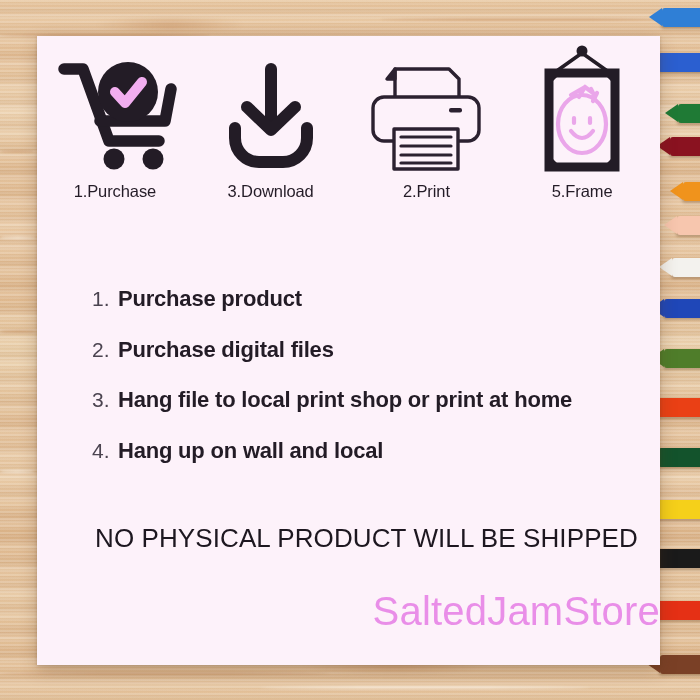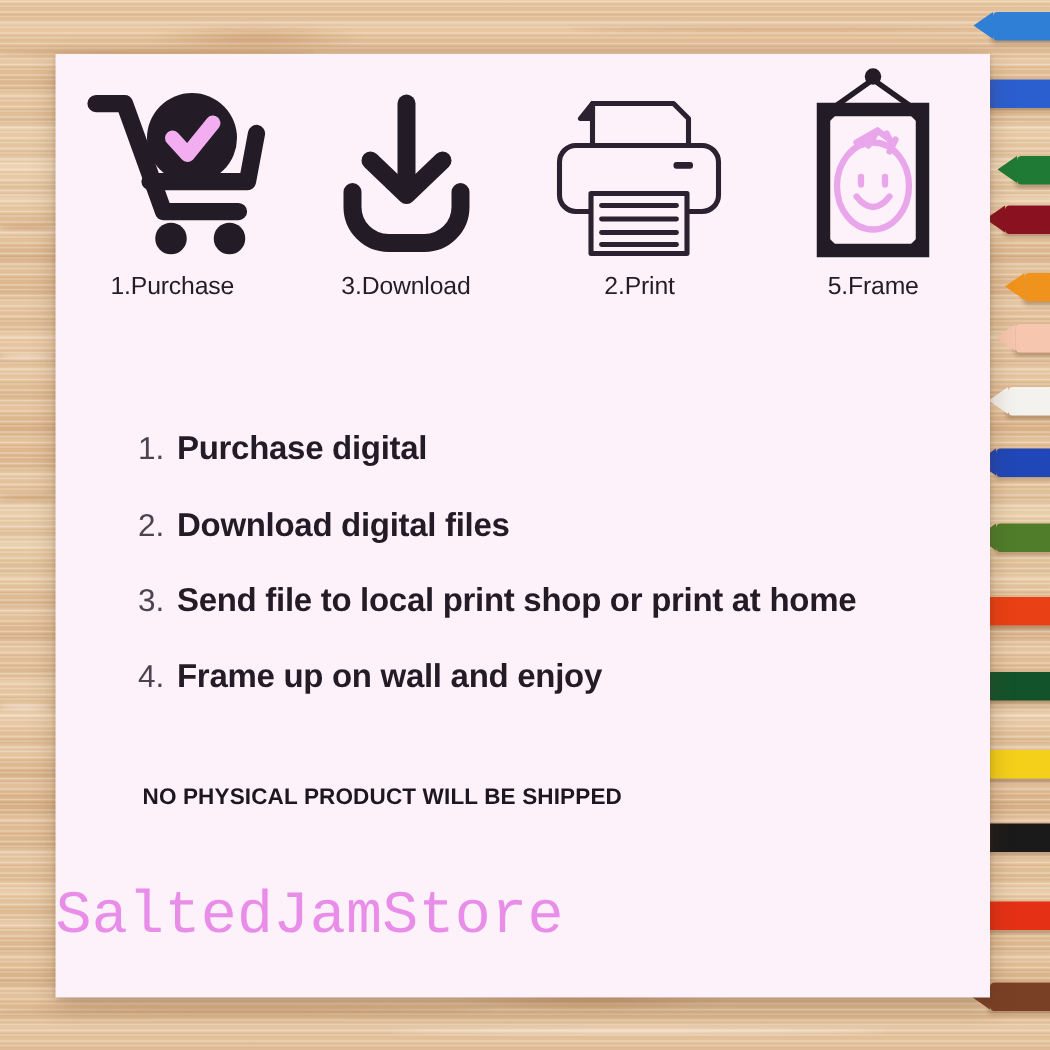--- a/index.html
+++ b/index.html
@@ -145,34 +145,34 @@
     font-size: 22px;
     font-weight: bold;
     color: #231c26;
     letter-spacing: -0.2px;
   }
 
   .disclaimer {
     position: absolute;
     left: 58px;
     top: 487px;
-    font-size: 15px;
-    font-weight: bold;
+    font-size: 26px;
+    font-weight: normal;
     color: #1d1720;
     letter-spacing: 0.1px;
     white-space: nowrap;
   }
 
   .brand {
     position: absolute;
     left: 0;
     right: 0;
     top: 553px;
-    text-align: left;
-    font-family: Liberation Mono, monospace;
+    text-align: right;
+    font-family: Liberation Sans, sans-serif;
     font-size: 40px;
     color: #e98ee8;
     letter-spacing: 0.2px;
   }
 </style>
 </head>
 <body>
 
 <div id="scene">
 
@@ -311,33 +311,33 @@
           </svg>
         </div>
         <div class="step-label">5.Frame</div>
       </div>
 
     </div>
 
     <div class="list">
       <div class="list-item">
         <span class="list-num">1.</span>
-        <span class="list-text">Purchase digital</span>
+        <span class="list-text">Purchase product</span>
       </div>
       <div class="list-item">
         <span class="list-num">2.</span>
-        <span class="list-text">Download digital files</span>
+        <span class="list-text">Purchase digital files</span>
       </div>
       <div class="list-item">
         <span class="list-num">3.</span>
-        <span class="list-text">Send file to local print shop or print at home</span>
+        <span class="list-text">Hang file to local print shop or print at home</span>
       </div>
       <div class="list-item">
         <span class="list-num">4.</span>
-        <span class="list-text">Frame up on wall and enjoy</span>
+        <span class="list-text">Hang up on wall and local</span>
       </div>
     </div>
 
     <div class="disclaimer">NO PHYSICAL PRODUCT WILL BE SHIPPED</div>
     <div class="brand">SaltedJamStore</div>
 
   </div>
 </div>
 
 </body></html>

